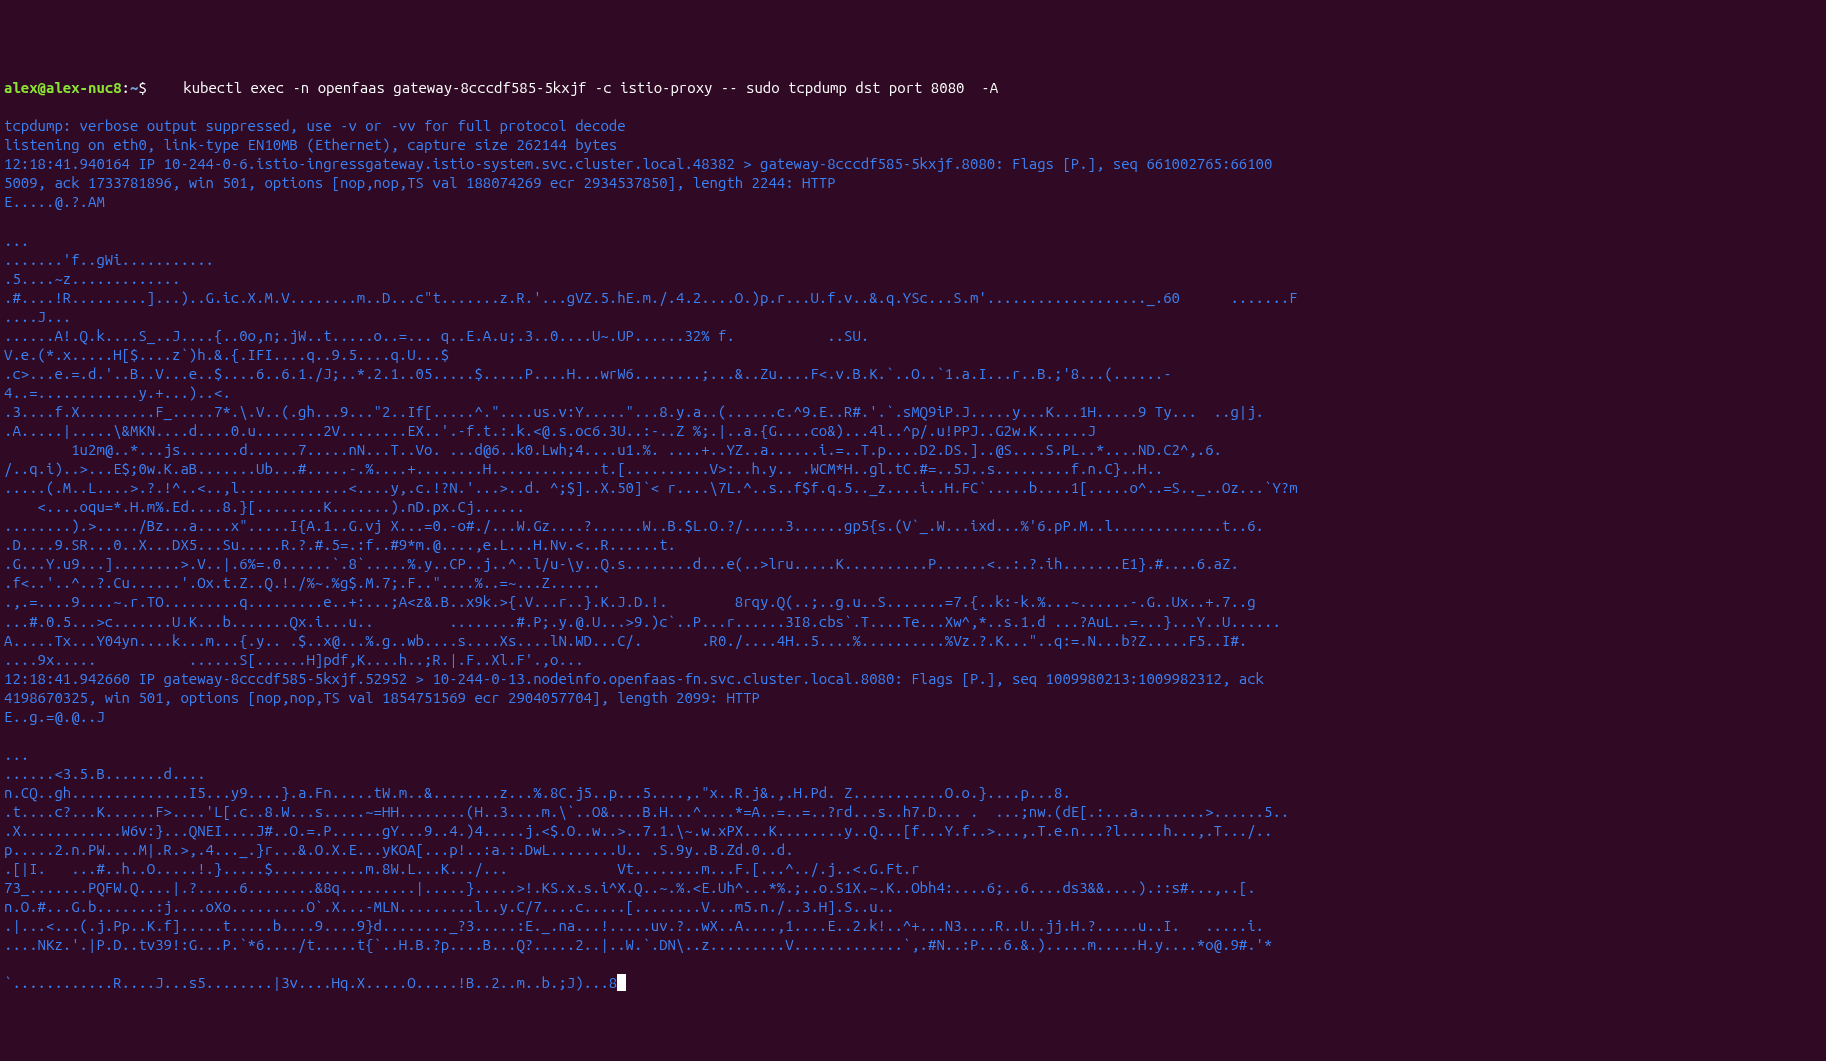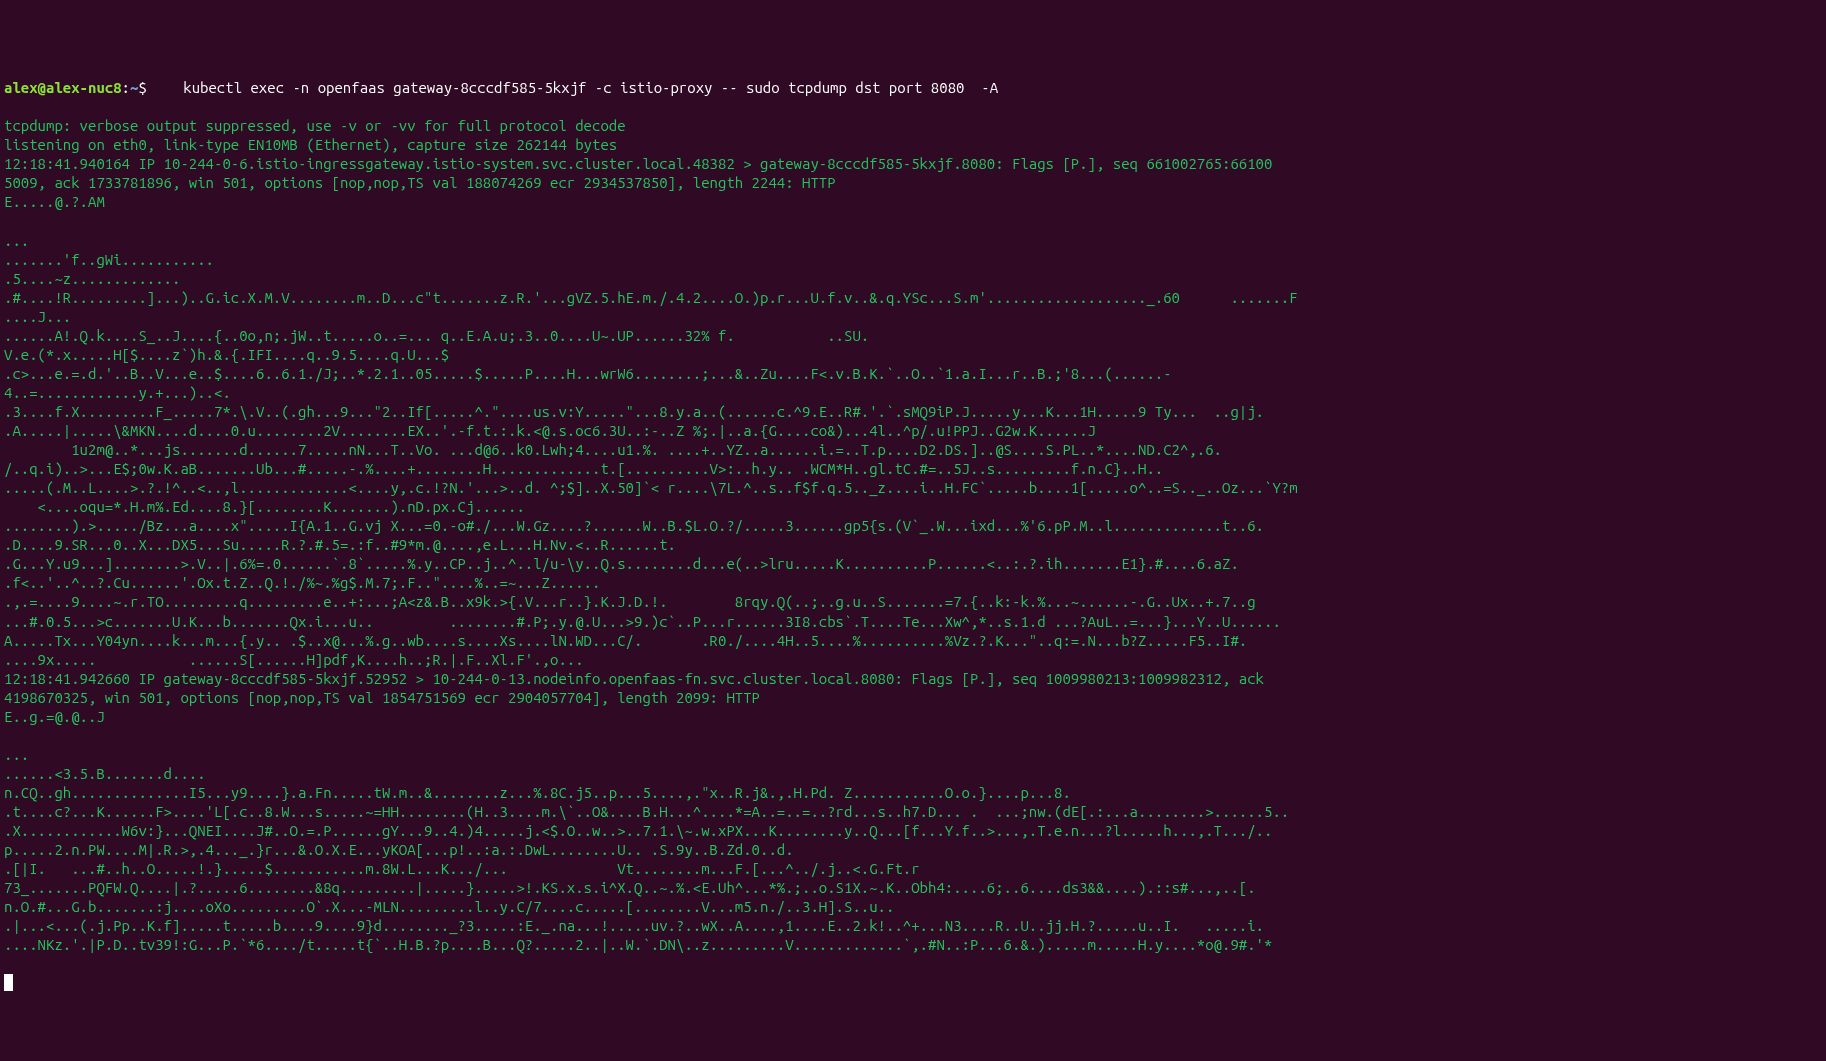--- a/index.html
+++ b/index.html
@@ -32,37 +32,37 @@
       font-weight: bold;
     }
     .prompt-dollar {
       color: #ffffff;
     }
     .command {
       color: #ffffff;
       margin-left: 28px;
     }
     .output {
-      color: #22c55e;
+      color: #3b82f6;
     }
     .cursor {
       background-color: #ffffff;
       color: #300a24;
       display: inline-block;
       width: 9px;
       height: 17px;
       vertical-align: text-bottom;
     }
     .terminal-line {
       display: block;
     }
   </style>
 </head>
 <body>
 
 
 
 <div class="terminal-line"><span class="prompt-user">alex@alex-nuc8</span><span class="prompt-sep">:</span><span class="prompt-path">~</span><span class="prompt-dollar">$ </span><span class="command">kubectl exec -n openfaas gateway-8cccdf585-5kxjf -c istio-proxy -- sudo tcpdump dst port 8080  -A</span></div>
 <div class="output" id="output-container"><div class="terminal-line">tcpdump: verbose output suppressed, use -v or -vv for full protocol decode</div><div class="terminal-line">listening on eth0, link-type EN10MB (Ethernet), capture size 262144 bytes</div><div class="terminal-line">12:18:41.940164 IP 10-244-0-6.istio-ingressgateway.istio-system.svc.cluster.local.48382 &gt; gateway-8cccdf585-5kxjf.8080: Flags [P.], seq 661002765:66100</div><div class="terminal-line">5009, ack 1733781896, win 501, options [nop,nop,TS val 188074269 ecr 2934537850], length 2244: HTTP</div><div class="terminal-line">E.....@.?.AM</div><div class="terminal-line">&nbsp;</div><div class="terminal-line">...</div><div class="terminal-line">.......'f..gWi...........</div><div class="terminal-line">.5....~z.............</div><div class="terminal-line">.#....!R.........]...)..G.ic.X.M.V........m..D...c"t.......z.R.'...gVZ.5.hE.m./.4.2....O.)p.r...U.f.v..&amp;.q.YSc...S.m'..................._.60      .......F</div><div class="terminal-line">....J...</div><div class="terminal-line">......A!.Q.k....S_..J....{..0o,n;.jW..t.....o..=... q..E.A.u;.3..0....U~.UP......32% f.           ..SU.</div><div class="terminal-line">V.e.(*.x.....H[$....z`)h.&amp;.{.IFI....q..9.5....q.U...$</div><div class="terminal-line">.c&gt;...e.=.d.'..B..V...e..$....6..6.1./J;..*.2.1..05.....$.....P....H...wrW6........;...&amp;..Zu....F&lt;.v.B.K.`..O..`1.a.I...r..B.;'8...(......-</div><div class="terminal-line">4..=............y.+...)..&lt;.</div><div class="terminal-line">.3....f.X.........F_.....7*.\.V..(.gh...9..."2..If[.....^."....us.v:Y....."...8.y.a..(......c.^9.E..R#.'.`.sMQ9iP.J.....y...K...1H.....9 Ty...  ..g|j.</div><div class="terminal-line">.A.....|.....\&amp;MKN....d....0.u........2V........EX..'.-f.t.:.k.&lt;@.s.oc6.3U..:-..Z %;.|..a.{G....co&amp;)...4l..^p/.u!PPJ..G2w.K......J</div><div class="terminal-line">        1u2m@..*...js.......d......7.....nN...T..Vo. ...d@6..k0.Lwh;4....u1.%. ....+..YZ..a......i.=..T.p....D2.DS.]..@S....S.PL..*....ND.C2^,.6.</div><div class="terminal-line">/..q.i)..&gt;...E$;0w.K.aB.......Ub...#.....-.%....+........H.............t.[..........V&gt;:..h.y.. .WCM*H..gl.tC.#=..5J..s.........f.n.C}..H..</div><div class="terminal-line">.....(.M..L....&gt;.?.!^..&lt;..,l.............&lt;....y,.c.!?N.'...&gt;..d. ^;$]..X.50]`&lt; r....\7L.^..s..f$f.q.5.._z....i..H.FC`.....b....1[.....o^..=S.._..Oz...`Y?m</div><div class="terminal-line">    &lt;....oqu=*.H.m%.Ed....8.}[........K.......).nD.px.Cj......</div><div class="terminal-line">........).&gt;...../Bz...a....x".....I{A.1..G.vj X...=0.-o#./...W.Gz....?......W..B.$L.O.?/.....3......gp5{s.(V`_.W...ixd...%'6.pP.M..l.............t..6.</div><div class="terminal-line">.D....9.SR...0..X...DX5...Su.....R.?.#.5=.:f..#9*m.@....,e.L...H.Nv.&lt;..R......t.</div><div class="terminal-line">.G...Y.u9...]........&gt;.V..|.6%=.0......`.8`.....%.y..CP..j..^..l/u-\y..Q.s........d...e(..&gt;lru.....K..........P......&lt;..:.?.ih.......E1}.#....6.aZ.</div><div class="terminal-line">.f&lt;..'..^..?.Cu......'.Ox.t.Z..Q.!./%~.%g$.M.7;.F.."....%..=~...Z......</div><div class="terminal-line">.,.=....9....~.r.TO.........q.........e..+:...;A&lt;z&amp;.B..x9k.&gt;{.V...r..}.K.J.D.!.        8rqy.Q(..;..g.u..S.......=7.{..k:-k.%...~......-.G..Ux..+.7..g</div><div class="terminal-line">...#.0.5...&gt;c.......U.K...b.......Qx.i...u..         ........#.P;.y.@.U...&gt;9.)c`..P...r......3I8.cbs`.T....Te...Xw^,*..s.1.d ...?AuL..=...}...Y..U......</div><div class="terminal-line">A.....Tx...Y04yn....k...m...{.y.. .$..x@...%.g..wb....s....Xs....lN.WD...C/.       .R0./....4H..5....%..........%Vz.?.K..."..q:=.N...b?Z.....F5..I#.</div><div class="terminal-line">....9x.....           ......S[......H]pdf,K....h..;R.|.F..Xl.F'.,o...</div><div class="terminal-line">12:18:41.942660 IP gateway-8cccdf585-5kxjf.52952 &gt; 10-244-0-13.nodeinfo.openfaas-fn.svc.cluster.local.8080: Flags [P.], seq 1009980213:1009982312, ack </div><div class="terminal-line">4198670325, win 501, options [nop,nop,TS val 1854751569 ecr 2904057704], length 2099: HTTP</div><div class="terminal-line">E..g.=@.@..J</div><div class="terminal-line">&nbsp;</div><div class="terminal-line">...</div><div class="terminal-line">......&lt;3.5.B.......d....</div><div class="terminal-line">n.CQ..gh..............I5...y9....}.a.Fn.....tW.m..&amp;........z...%.8C.j5..p...5....,."x..R.j&amp;.,.H.Pd. Z...........O.o.}....p...8.</div><div class="terminal-line">.t....c?...K......F&gt;....'L[.c..8.W...s.....~=HH........(H..3....m.\`..O&amp;....B.H...^....*=A..=..=..?rd...s..h7.D... .  ...;nw.(dE[.:...a........&gt;......5..</div><div class="terminal-line">.X............W6v:}...QNEI....J#..O.=.P......gY...9..4.)4.....j.&lt;$.O..w..&gt;..7.1.\~.w.xPX...K........y..Q...[f...Y.f..&gt;...,.T.e.n...?l.....h...,.T.../..</div><div class="terminal-line">p.....2.n.PW....M|.R.&gt;,.4..._.}r...&amp;.O.X.E...yKOA[...p!..:a.:.DwL........U.. .S.9y..B.Zd.0..d.</div><div class="terminal-line">.[|I.   ...#..h..O.....!.}.....$...........m.8W.L...K.../...             Vt........m...F.[...^../.j..&lt;.G.Ft.r</div><div class="terminal-line">73_.......PQFW.Q....|.?.....6........&amp;8q.........|.....}.....&gt;!.KS.x.s.i^X.Q..~.%.&lt;E.Uh^...*%.;..o.S1X.~.K..Obh4:....6;..6....ds3&amp;&amp;....).::s#...,..[.</div><div class="terminal-line">n.O.#...G.b.......:j....oXo.........O`.X...-MLN.........l..y.C/7....c.....[........V...m5.n./..3.H].S..u..</div><div class="terminal-line">.|...&lt;...(.j.Pp..K.f].....t.....b....9....9}d........_?3.....:E._.na...!.....uv.?..wX..A....,1....E..2.k!..^+...N3....R..U..jj.H.?.....u..I.   .....i.</div><div class="terminal-line">....NKz.'.|P.D..tv39!:G...P.`*6..../t.....t{`..H.B.?p....B...Q?.....2..|..W.`.DN\..z.........V.............`,.#N..:P...6.&amp;.).....m.....H.y....*o@.9#.'*</div></div>
-<div class="terminal-line"><span class="cursor"></span></div>
+<div class="terminal-line"><span class="output">`............R....J...s5........|3v....Hq.X.....O.....!B..2..m..b.;J)...8</span><span class="cursor"></span></div>
 
 
 
 
 </body></html>

